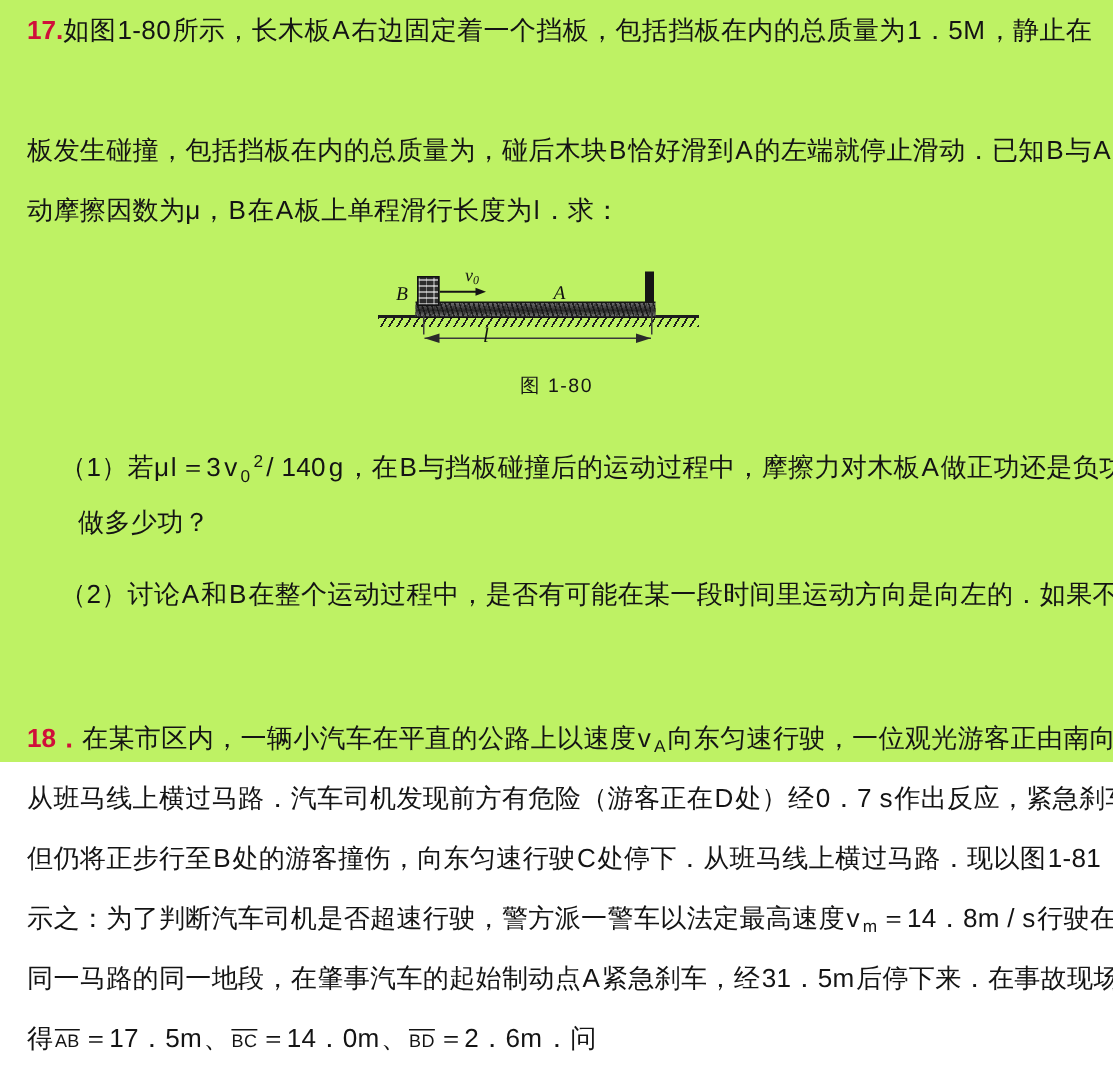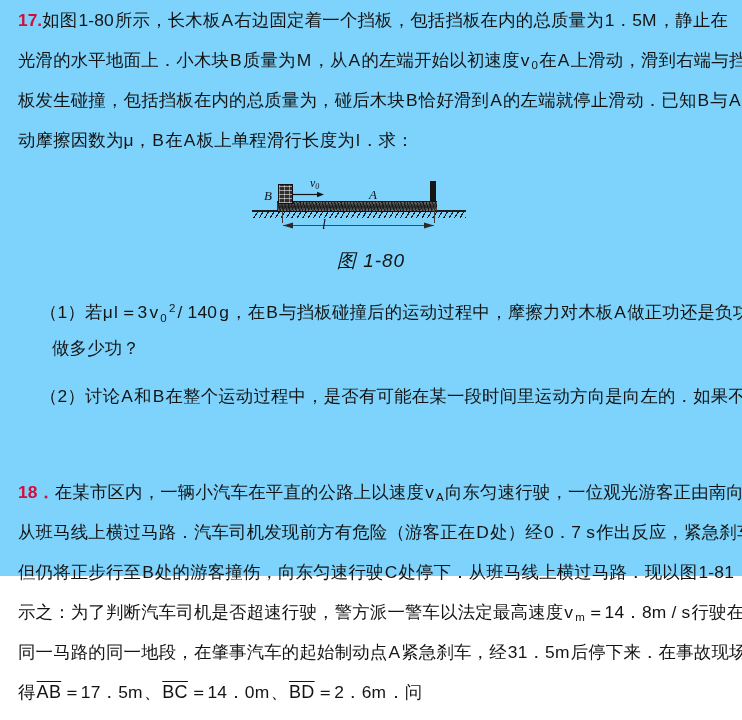--- a/index.html
+++ b/index.html
@@ -11,22 +11,22 @@
     width: 742px;
     height: 720px;
     position: relative;
     font-family: "Liberation Sans", "DejaVu Sans", sans-serif;
     color: #1a1a1a;
     overflow: hidden;
   }
   .page {
     position: relative;
     width: 742px;
-    height: 576px;
-    background: #7dd3fc;
+    height: 508px;
+    background: #bef264;
   }
   
   .line {
     position: absolute;
     left: 18px;
     width: 712px;
     font-size: 17.4px;
     line-height: 20px;
     letter-spacing: 0.2px;
     white-space: nowrap;
@@ -49,21 +49,21 @@
     vertical-align: -0.28em;
     padding: 0 1px;
   }
   .sup {
     font-size: 11.5px;
     vertical-align: 0.55em;
     padding: 0 1px;
   }
   .ovl {
     text-decoration: overline;
-    font-size: 18px;
+    font-size: 12px;
     letter-spacing: 0.3px;
     padding: 0 1px;
   }
 
   
   .figure-wrap {
     position: absolute;
     left: 0;
     top: 178px;
     width: 742px;
@@ -184,33 +184,31 @@
     position: absolute;
     width: 1.1px;
     background: #3a3a3a;
   }
   .caption {
     position: absolute;
     left: 0;
     top: 70px;
     width: 742px;
     text-align: center;
-    font-size: 19px;
+    font-size: 13px;
     color: #141414;
     letter-spacing: 1px;
-    font-style: italic;
   }
 </style>
 </head>
 <body>
 
 <div class="page">
 
   <div class="line" style="top:10px;"><span class="qnum">17.</span><span>如图</span><span class="latin">1-80</span><span>所示，长木板</span><span class="latin">A</span><span>右边固定着一个挡板，包括挡板在内的总质量为</span><span class="latin">1．5M</span><span>，静止在</span></div>
-  <div class="line" style="top:50px;"><span>光滑的水平地面上．小木块</span><span class="latin">B</span><span>质量为</span><span class="latin">M</span><span>，从</span><span class="latin">A</span><span>的左端开始以初速度</span><span class="latin">v</span><span class="sub">0</span><span>在</span><span class="latin">A</span><span>上滑动，滑到右端与挡</span></div>
   <div class="line" style="top:90px;"><span>板发生碰撞，包括挡板在内的总质量为，碰后木块</span><span class="latin">B</span><span>恰好滑到</span><span class="latin">A</span><span>的左端就停止滑动．已知</span><span class="latin">B</span><span>与</span><span class="latin">A</span><span>间的</span></div>
   <div class="line" style="top:130px;"><span>动摩擦因数为μ，</span><span class="latin">B</span><span>在</span><span class="latin">A</span><span>板上单程滑行长度为</span><span class="latin">l</span><span>．求：</span></div>
 
   <div class="figure-wrap">
     <div class="fig">
 
       <div class="ground"></div>
       <div class="hatch"></div>
 
       <div class="board"></div>

